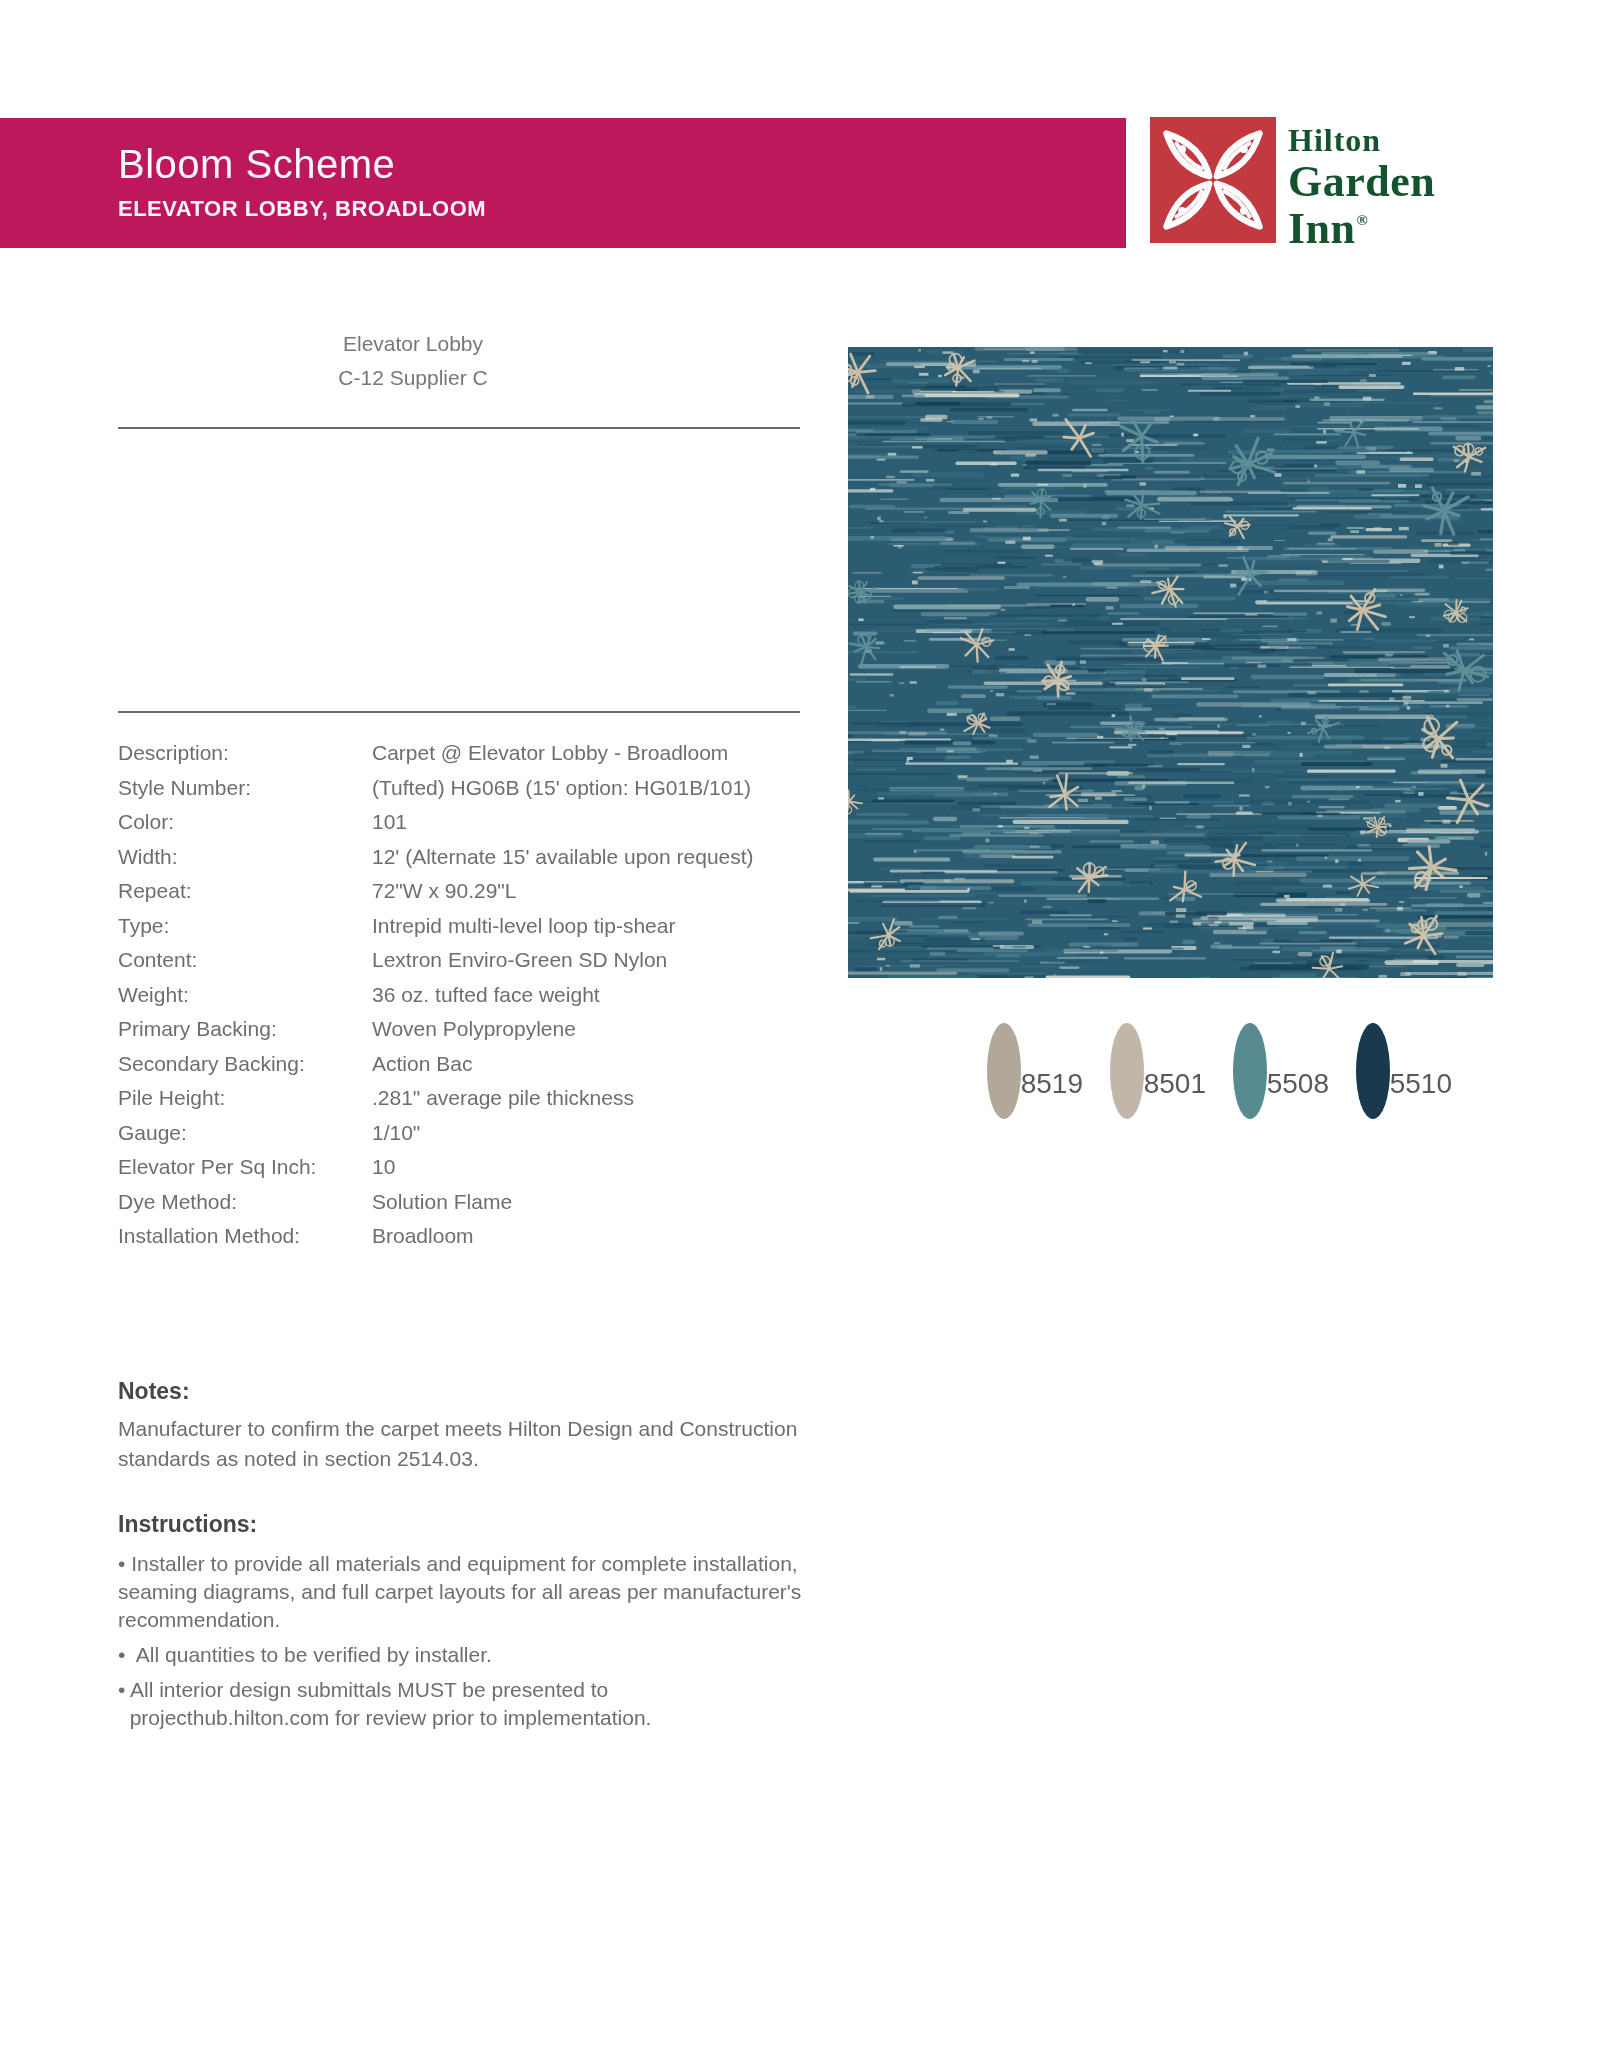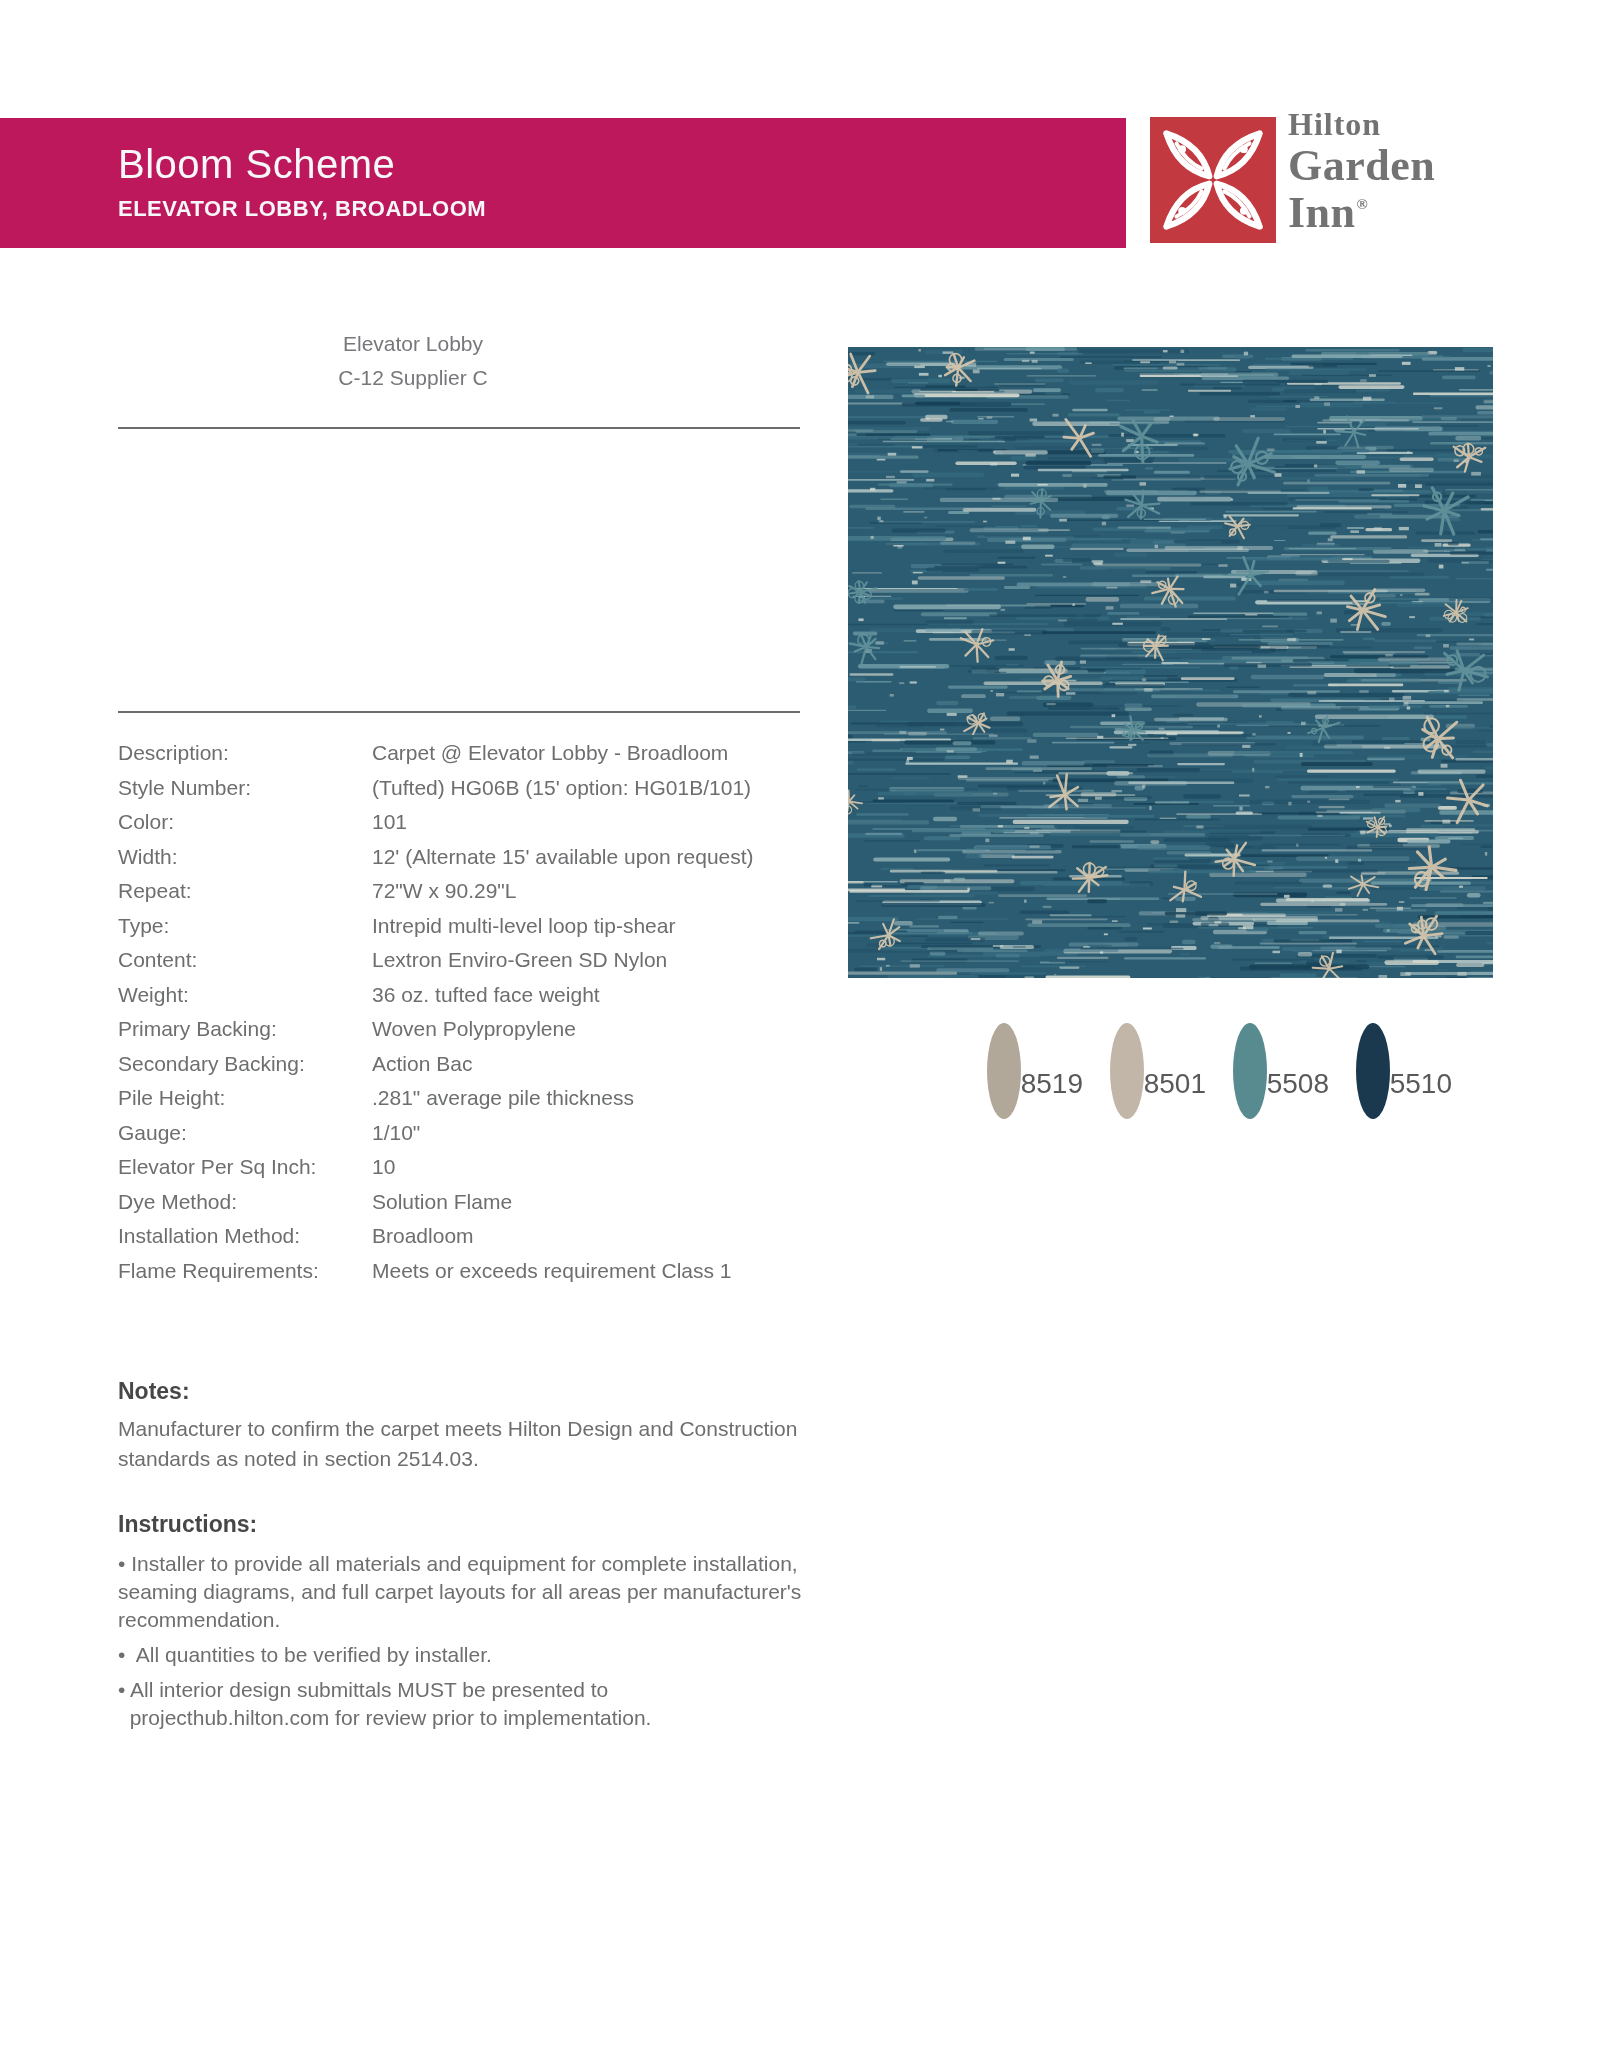--- a/index.html
+++ b/index.html
@@ -3,21 +3,21 @@
 <meta charset="utf-8">
 <style>
   html,body{margin:0;padding:0;background:#ffffff;}
   body{width:1600px;height:2071px;position:relative;font-family:"Liberation Sans",sans-serif;overflow:hidden;}
 
   .topbar{position:absolute;left:0;top:118px;width:1126px;height:130px;background:#be185d;}
   .topbar .title{position:absolute;left:118px;top:24px;color:#f5f7f9;font-size:40px;font-weight:500;letter-spacing:.5px;}
   .topbar .subtitle{position:absolute;left:118px;top:78px;color:#f5f7f9;font-size:22px;font-weight:700;letter-spacing:.5px;}
 
   .logo-mark{position:absolute;left:1150px;top:116px;width:126px;height:128px;}
-  .logo-text{position:absolute;left:1288px;top:108px;color:#737373;font-family:"Liberation Serif",serif;font-weight:700;line-height:1;}
+  .logo-text{position:absolute;left:1288px;top:124px;color:#14532d;font-family:"Liberation Serif",serif;font-weight:700;line-height:1;}
   .logo-text .lt1{font-size:32px;letter-spacing:1px;}
   .logo-text .lt2{font-size:44px;margin-top:4px;letter-spacing:.5px;}
   .logo-text .lt3{font-size:44px;margin-top:3px;letter-spacing:.5px;}
   .logo-text .reg{font-size:15px;vertical-align:18px;margin-left:1px;}
 
   .meta{position:absolute;left:118px;top:327px;width:590px;text-align:center;color:#76777a;font-size:21px;line-height:34px;}
 
   .rule{position:absolute;left:118px;width:682px;height:2px;background:#6b6c6e;}
   .rule1{top:427px;}
   .rule2{top:711px;}
@@ -137,24 +137,20 @@
         <span class="spec-label">Elevator Per Sq Inch:</span>
         <span class="spec-value">10</span>
       </div>
       <div class="spec-row">
         <span class="spec-label">Dye Method:</span>
         <span class="spec-value">Solution Flame</span>
       </div>
       <div class="spec-row">
         <span class="spec-label">Installation Method:</span>
         <span class="spec-value">Broadloom</span>
-      </div>
-      <div class="spec-row">
-        <span class="spec-label">Flame Requirements:</span>
-        <span class="spec-value">Meets or exceeds requirement Class 1</span>
       </div>
     </div>
 
   <div class="carpet">
     <svg id="carpet-svg" width="645" height="631" viewBox="0 0 645 631" xmlns="http://www.w3.org/2000/svg">
         <rect x="0" y="0" width="645" height="631" fill="#2b5c72"></rect>
         <rect x="252.1" y="374.4" width="45.2" height="3.7" rx="1.8" fill="#8fb0b4" opacity="0.83"></rect>
         <rect x="-10.3" y="82.2" width="35.8" height="2.2" rx="1.1" fill="#b9cbc9" opacity="0.37"></rect>
         <rect x="201.6" y="567.3" width="42.0" height="2.4" rx="1.2" fill="#8fb0b4" opacity="0.70"></rect>
         <rect x="62.5" y="216.9" width="67.1" height="4.4" rx="2.2" fill="#4a7e8e" opacity="0.71"></rect>

